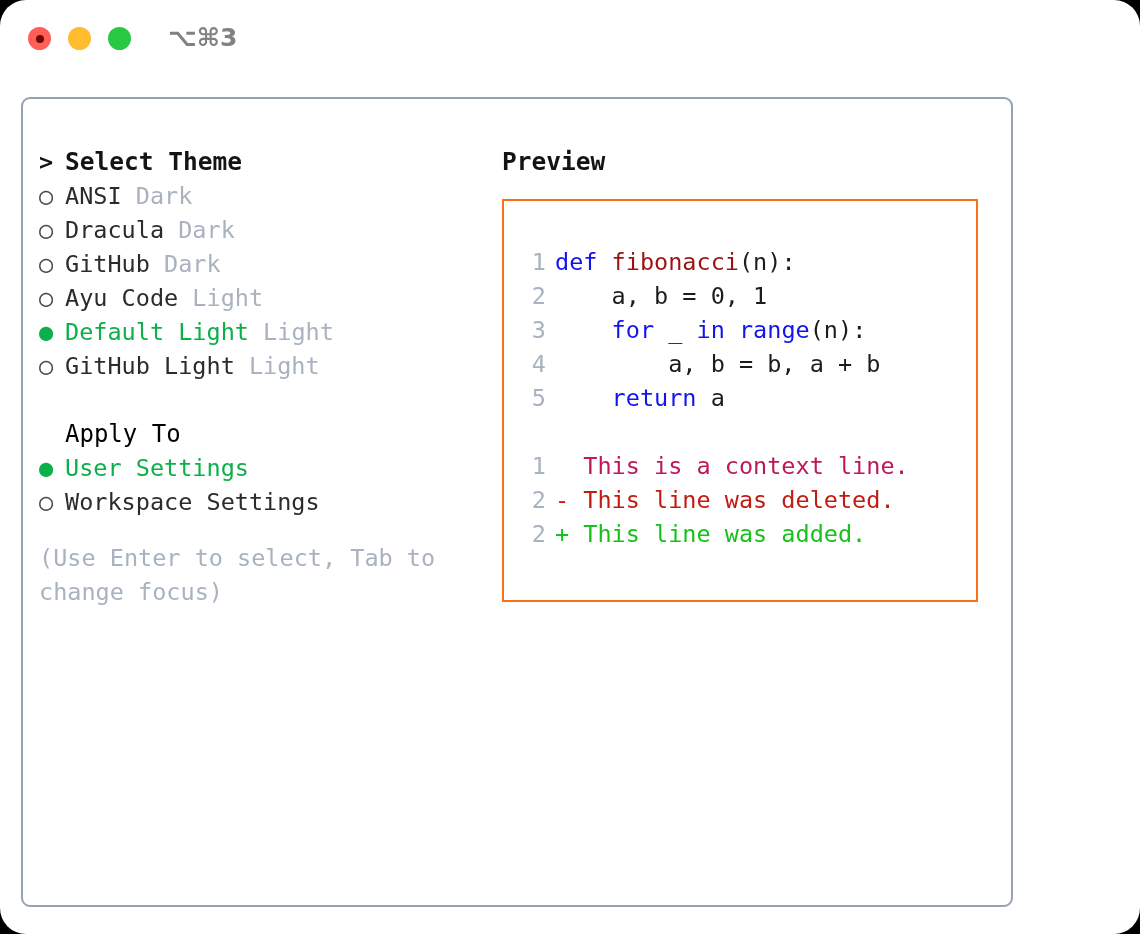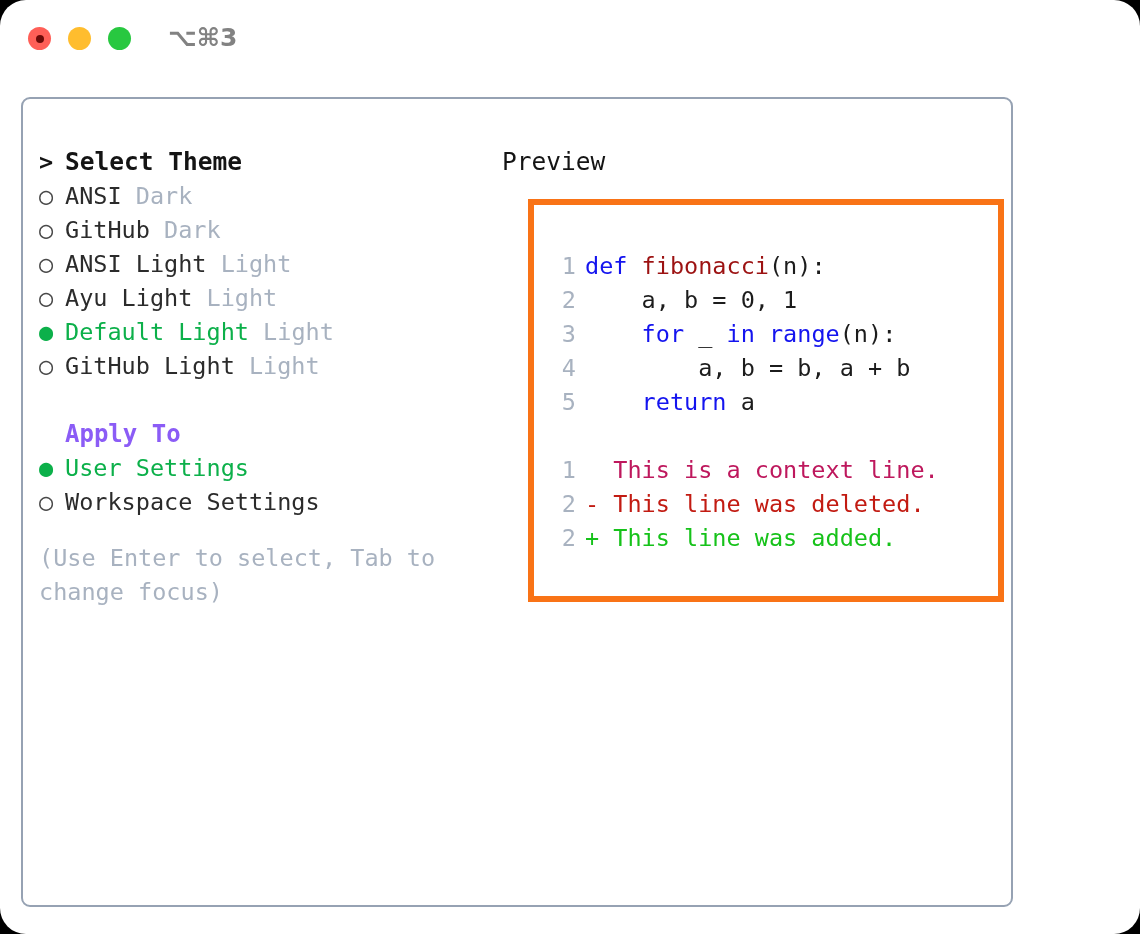--- a/index.html
+++ b/index.html
@@ -115,55 +115,54 @@
   .unsel .marker { color: #4a4a4a; }
   .tag {
     color: #a8b2c0;
   }
   .spacer-row { height: 34px; }
 
   .section-head {
     height: 34px;
     line-height: 34px;
     font-size: 24px;
-    font-weight: 700;
-    color: #8b5cf6;
+    font-weight: 400;
+    color: #000000;
     padding-left: 26px;
   }
 
   .hint {
     margin-top: 22px;
     font-size: 23.5px;
     line-height: 34px;
     color: #a8b2c0;
     width: 410px;
   }
 
   
   .right-col {
     position: absolute;
     left: 479px;
     top: 46px;
     width: 490px;
   }
   .preview-title {
     font-size: 24.5px;
-    font-weight: 400;
+    font-weight: 700;
     color: #141414;
     line-height: 34px;
     margin-bottom: 20px;
   }
   .preview-box {
     width: 476px;
     height: 403px;
-    border: 6px solid #f97316;
+    border: 2px solid #f97316;
     box-sizing: border-box;
     background: #ffffff;
     position: relative;
-    margin-left: 26px;
   }
   .code {
     position: absolute;
     left: 12px;
     top: 44px;
     font-size: 23.5px;
     line-height: 34px;
     white-space: pre;
   }
   .cl { display: block; height: 34px; }
@@ -199,23 +198,23 @@
   <div class="main">
 
     <div class="left-col">
 
       <div class="row head-row">
         <span class="marker">&gt;</span><span>Select Theme</span>
       </div>
 
       <div id="theme-items">
           <div class="row unsel"><span class="marker">○</span><span>ANSI</span><span class="tag"> Dark</span></div>
+          <div class="row unsel"><span class="marker">○</span><span>Dracula</span><span class="tag"> Dark</span></div>
           <div class="row unsel"><span class="marker">○</span><span>GitHub</span><span class="tag"> Dark</span></div>
-          <div class="row unsel"><span class="marker">○</span><span>ANSI Light</span><span class="tag"> Light</span></div>
-          <div class="row unsel"><span class="marker">○</span><span>Ayu Light</span><span class="tag"> Light</span></div>
+          <div class="row unsel"><span class="marker">○</span><span>Ayu Code</span><span class="tag"> Light</span></div>
           <div class="row sel"><span class="marker">●</span><span>Default Light</span><span class="tag"> Light</span></div>
           <div class="row unsel"><span class="marker">○</span><span>GitHub Light</span><span class="tag"> Light</span></div>
         </div>
 
       <div class="spacer-row"></div>
 
       <div class="section-head">Apply To</div>
 
       <div id="apply-items">
           <div class="row sel"><span class="marker">●</span><span>User Settings</span></div>

